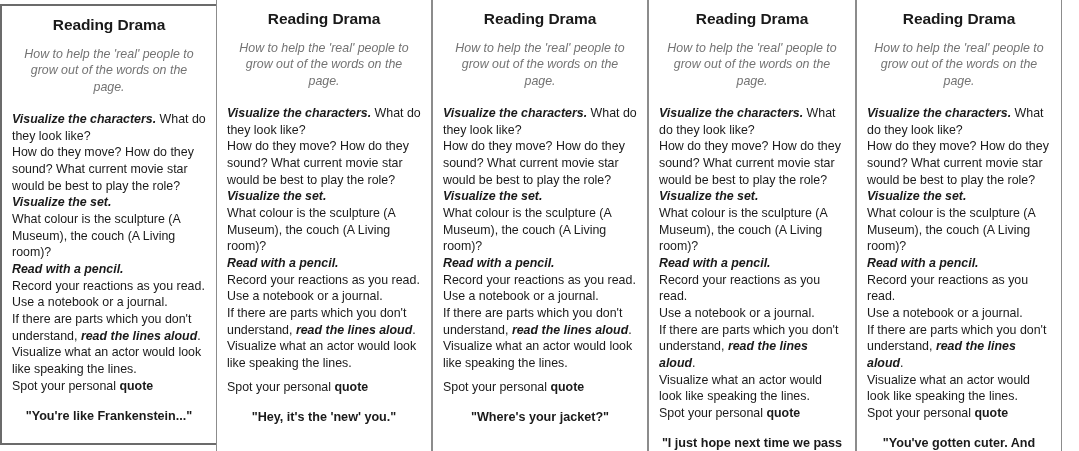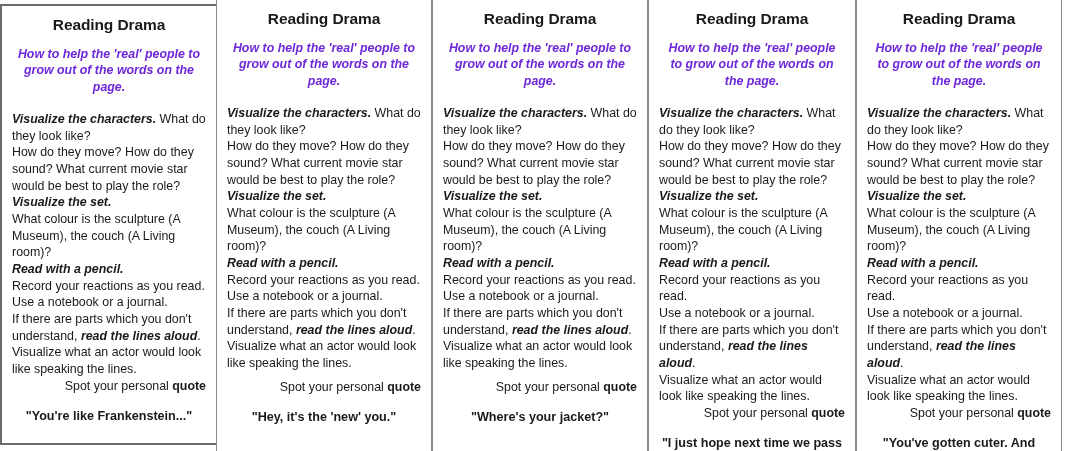--- a/index.html
+++ b/index.html
@@ -39,36 +39,35 @@
     line-height: 1.15;
     color: #1a1a1a;
     letter-spacing: -0.1px;
     margin-top: 4px;
   }
   .card-subtitle {
     text-align: center;
     font-style: italic;
     font-size: 12.4px;
     line-height: 1.32;
-    color: #6d28d9;
+    color: #737373;
     margin-top: 12px;
     padding: 0 2px;
-    font-weight: bold;
   }
   .card-body {
     font-size: 12.4px;
     line-height: 1.345;
     color: #1a1a1a;
     margin-top: 16px;
     text-align: left;
   }
   .card-body b { font-weight: bold; font-style: italic; }
   .spacer { flex: 1 1 auto; }
   .spot-line {
-    text-align: right;
+    text-align: left;
     font-size: 12.4px;
     line-height: 1.3;
     color: #1a1a1a;
     margin-bottom: 14px;
   }
   .spot-line b { font-weight: bold; }
   .card-quote {
     text-align: center;
     font-weight: bold;
     font-size: 12.6px;

